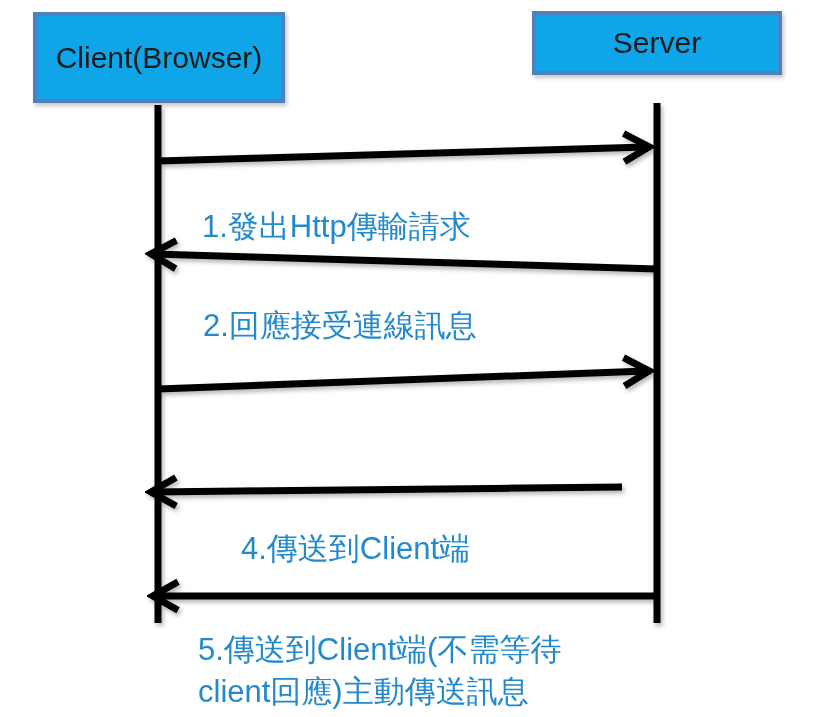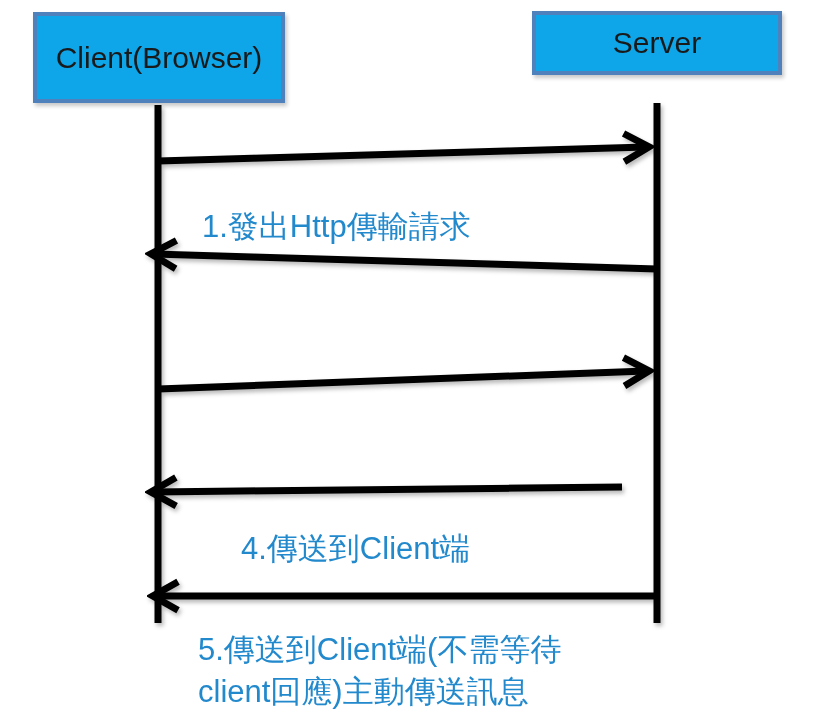--- a/index.html
+++ b/index.html
@@ -74,17 +74,18 @@
 
   <div id="client-box" class="actor-box">
     <span>Client(Browser)</span>
   </div>
 
   <div id="server-box" class="actor-box">
     <span>Server</span>
   </div>
 
   <div id="label-1" class="msg-label">1.發出Http傳輸請求</div>
+  <div id="label-2" class="msg-label">2.回應接受連線訊息</div>
   <div id="label-4" class="msg-label">4.傳送到Client端</div>
   <div id="label-5" class="msg-label">5.傳送到Client端(不需等待
 client回應)主動傳送訊息</div>
 
 </div>
 
 </body></html>

